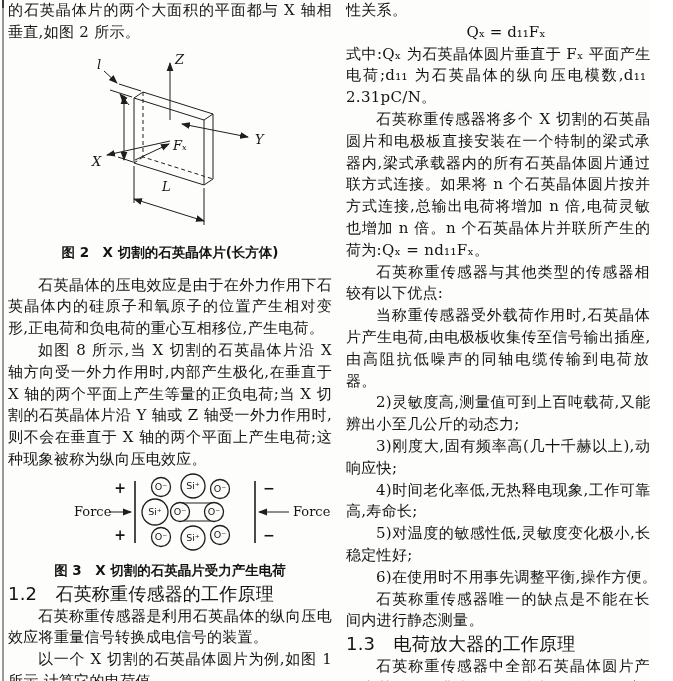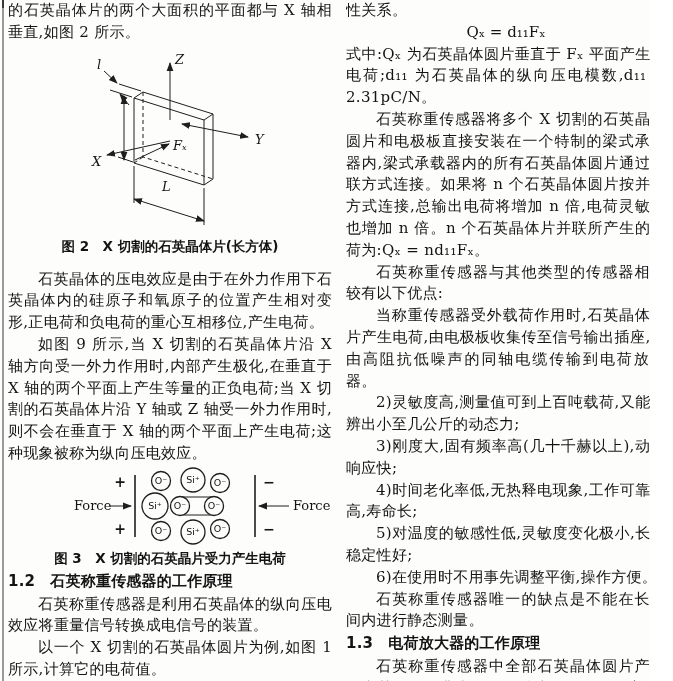--- a/index.html
+++ b/index.html
@@ -21,32 +21,32 @@
   .body{
     font-size:15px;line-height:21.8px;letter-spacing:0.3px;
     text-align:justify;
   }
   .indent{text-indent:2em;}
   .formula{
     font-size:15px;line-height:21.8px;text-align:center;
   }
   .heading{
     font-family:"DejaVu Sans","Liberation Sans",sans-serif;
-    font-weight:bold;font-size:15px;line-height:21.8px;letter-spacing:0.2px;
+    font-weight:normal;font-size:18px;line-height:21.8px;letter-spacing:0.2px;
     margin:1px 0 1px 0;
   }
   figure{margin:0;}
   .fig2{margin-top:6px;}
   .fig2 svg{display:block;margin-left:28px;}
   .fig3{margin-top:3px;}
   .fig3 svg{display:block;margin-left:65px;}
   .caption{
     font-family:"DejaVu Sans","Liberation Sans",sans-serif;
     font-weight:bold;font-size:13.5px;line-height:20px;
-    text-align:center;margin-top:2px;margin-bottom:3px;
+    text-align:center;margin-top:8px;margin-bottom:3px;
   }
   .p-after-fig{margin-top:13px;}
   svg{overflow:visible;}
   .ln{stroke:#1e1e1e;stroke-width:1;fill:none;}
   .lnd{stroke:#1e1e1e;stroke-width:1;fill:none;stroke-dasharray:4 3;}
   .bar{stroke:#1e1e1e;stroke-width:1.6;fill:none;}
   .atom{fill:#fdfdfc;stroke:#1e1e1e;stroke-width:1.3;}
   .svglab{font-family:"DejaVu Serif","Liberation Serif",serif;font-style:italic;font-size:13px;fill:#141414;}
   .svglab2{font-family:"DejaVu Serif","Liberation Serif",serif;font-size:13px;fill:#141414;}
   .atomlab{font-family:"DejaVu Sans","Liberation Sans",sans-serif;font-size:9.5px;fill:#141414;text-anchor:middle;}
@@ -101,21 +101,21 @@
         <text class="svglab" x="219" y="94">Y</text>
         <text class="svglab" x="56" y="116">X</text>
         <text class="svglab" x="137" y="100">Fₓ</text>
         <text class="svglab" x="61" y="19">l</text>
         <text class="svglab" x="126" y="141">L</text>
       </svg>
       <figcaption class="caption">图 2　X 切割的石英晶体片(长方体)</figcaption>
     </figure>
 
     <p class="body indent p-after-fig">石英晶体的压电效应是由于在外力作用下石英晶体内的硅原子和氧原子的位置产生相对变形,正电荷和负电荷的重心互相移位,产生电荷。</p>
-    <p class="body indent">如图 9 所示,当 X 切割的石英晶体片沿 X 轴方向受一外力作用时,内部产生极化,在垂直于 X 轴的两个平面上产生等量的正负电荷;当 X 切割的石英晶体片沿 Y 轴或 Z 轴受一外力作用时,则不会在垂直于 X 轴的两个平面上产生电荷;这种现象被称为纵向压电效应。</p>
+    <p class="body indent">如图 8 所示,当 X 切割的石英晶体片沿 X 轴方向受一外力作用时,内部产生极化,在垂直于 X 轴的两个平面上产生等量的正负电荷;当 X 切割的石英晶体片沿 Y 轴或 Z 轴受一外力作用时,则不会在垂直于 X 轴的两个平面上产生电荷;这种现象被称为纵向压电效应。</p>
 
     <figure class="fig3">
       <svg width="250" height="78" viewBox="0 0 250 78">
         <defs>
           <marker id="arw3" markerWidth="9" markerHeight="8" refX="8" refY="4" orient="auto" markerUnits="userSpaceOnUse" viewBox="0 0 9 8">
             <path d="M0,0.6 L9,4 L0,7.4 Z" fill="#1e1e1e"></path>
           </marker>
         </defs>
         <g>
           <text class="svglab2" x="1" y="42">Force</text>

